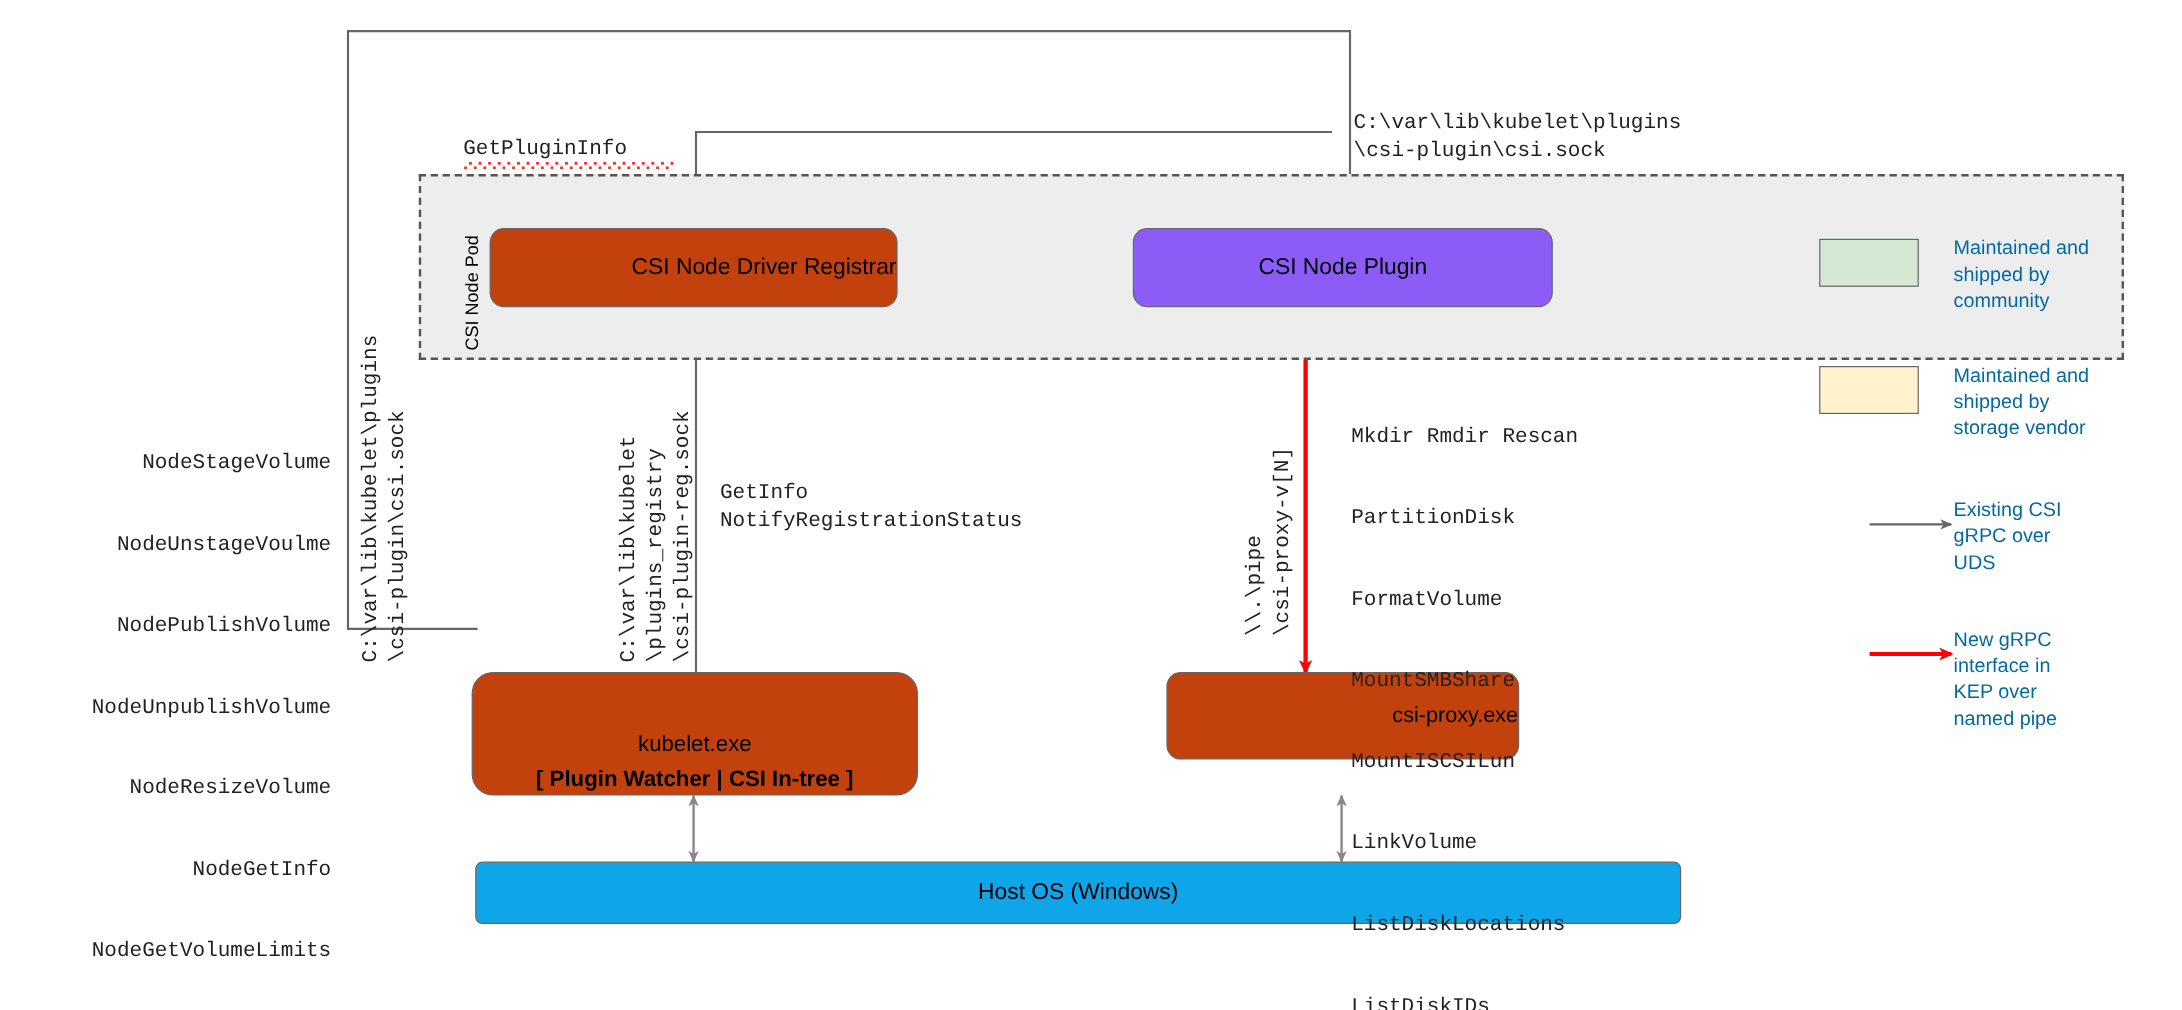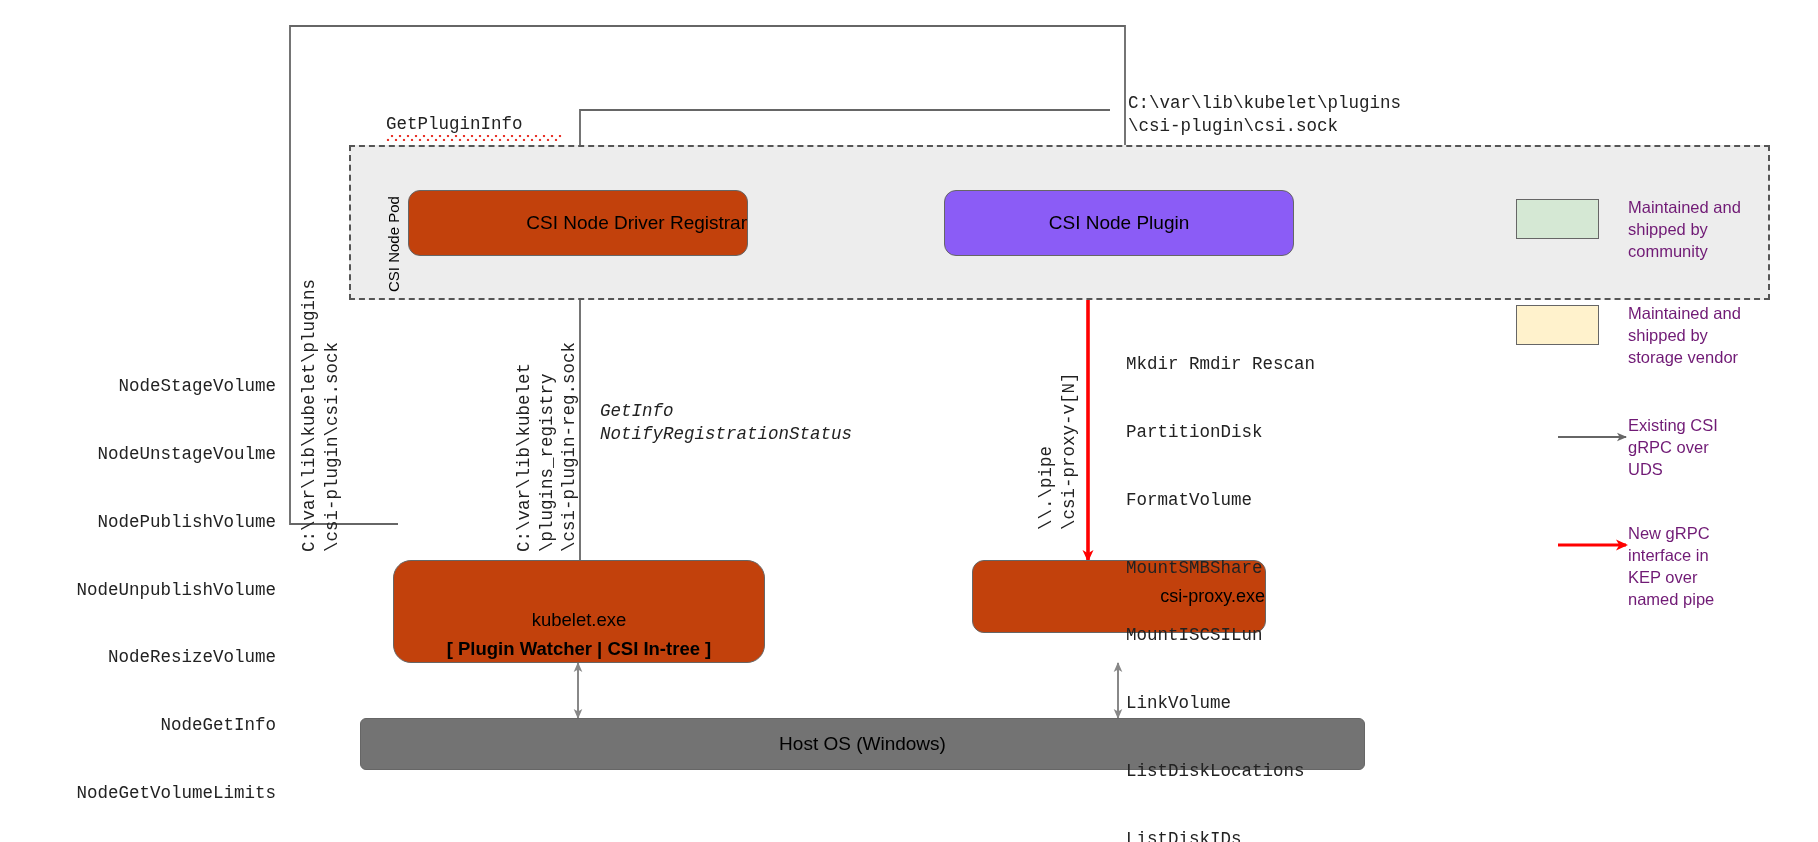--- a/index.html
+++ b/index.html
@@ -7,34 +7,34 @@
        font-family:"Liberation Sans",sans-serif;color:#000;}
   .stage{position:absolute;left:0;top:0;width:1818px;height:842px;}
   svg.layer{position:absolute;left:0;top:0;width:1818px;height:842px;overflow:visible;}
 
   
   .node-box{position:absolute;border:1.6px solid #666666;border-radius:12px;
             display:flex;align-items:center;justify-content:center;
             text-align:center;line-height:1.35;box-sizing:border-box;}
   .green{background:#c2410c;justify-content:flex-end;}
   .yellow{background:#8b5cf6;}
-  .blue{background:#737373;border-radius:6px;}
+  .blue{background:#0ea5e9;border-radius:6px;margin-left:36px;}
 
   .pod{position:absolute;border:2px dashed #555;background:#ededed;box-sizing:border-box;}
   .pod-label{position:absolute;font-size:15px;color:#000;
              transform:rotate(-90deg);transform-origin:left top;white-space:nowrap;}
 
   .txt{position:absolute;white-space:pre;color:#1a1a1a;}
   .mono-txt{font-family:"Liberation Mono",monospace;font-size:17.5px;line-height:22.6px;color:#222;}
   .rot{transform-origin:left top;transform:rotate(-90deg);}
   .right-al{text-align:right;}
 
   .legend{position:absolute;}
   .legend-swatch{position:absolute;border:1.6px solid #666;box-sizing:border-box;}
-  .legend-text{position:absolute;font-size:16.5px;line-height:22px;white-space:pre-line;color:#701a75;}
+  .legend-text{position:absolute;font-size:16.5px;line-height:22px;white-space:pre-line;color:#0369a1;}
 
   .squiggle{position:absolute;height:6px;background-repeat:repeat-x;
     background-image:
       radial-gradient(circle at 2px 5px, #e8342a 1.3px, transparent 1.6px),
       radial-gradient(circle at 6px 1px, #e8342a 1.3px, transparent 1.6px);
     background-size:8px 6px;}
 </style>
 </head>
 <body>
 
@@ -113,21 +113,21 @@
     
   </div>
 
   <div class="txt mono-txt rot" style="left:298px;top:552px;">C:\var\lib\kubelet\plugins
 \csi-plugin\csi.sock</div>
 
   <div class="txt mono-txt rot" style="left:513px;top:552px;">C:\var\lib\kubelet
 \plugins_registry
 \csi-plugin-reg.sock</div>
 
-  <div class="txt mono-txt" style="left:600px;top:400px;font-style:italic;">GetInfo
+  <div class="txt mono-txt" style="left:600px;top:400px;">GetInfo
 NotifyRegistrationStatus</div>
 
   <div class="txt mono-txt rot" style="left:1035px;top:530px;">\\.\pipe
 \csi-proxy-v[N]</div>
 
   <div class="txt mono-txt" style="left:1126px;top:308px;">
     <div>Mkdir Rmdir Rescan</div>
     <div>PartitionDisk</div>
     <div>FormatVolume</div>
     <div>MountSMBShare</div>

